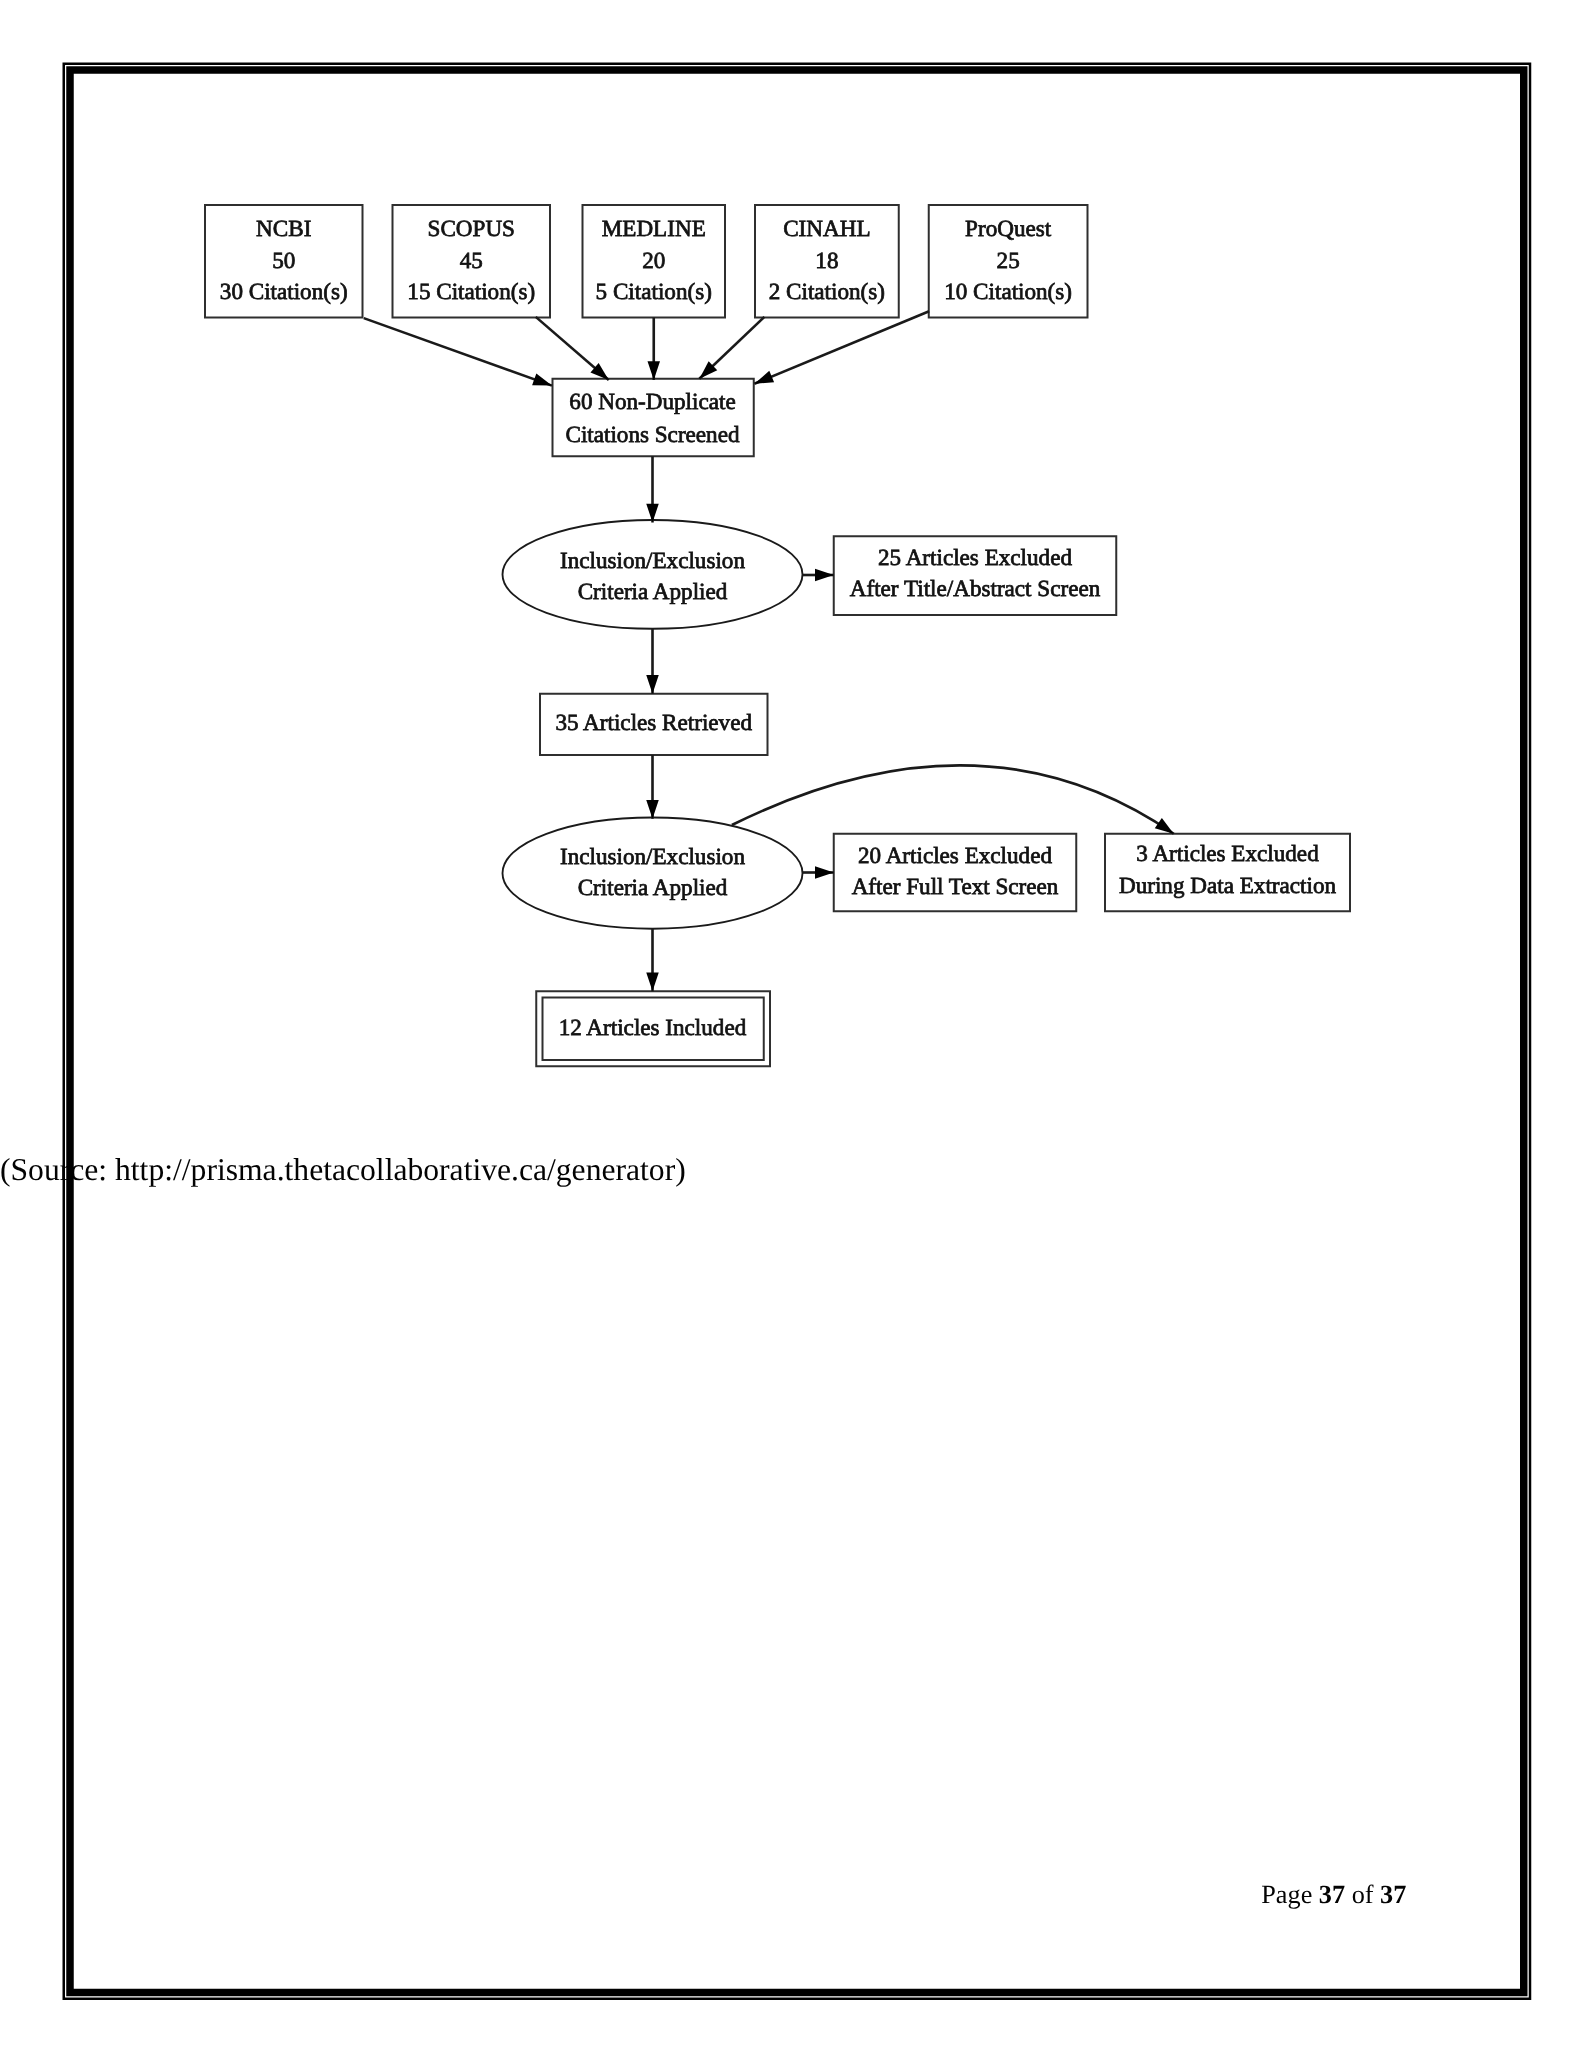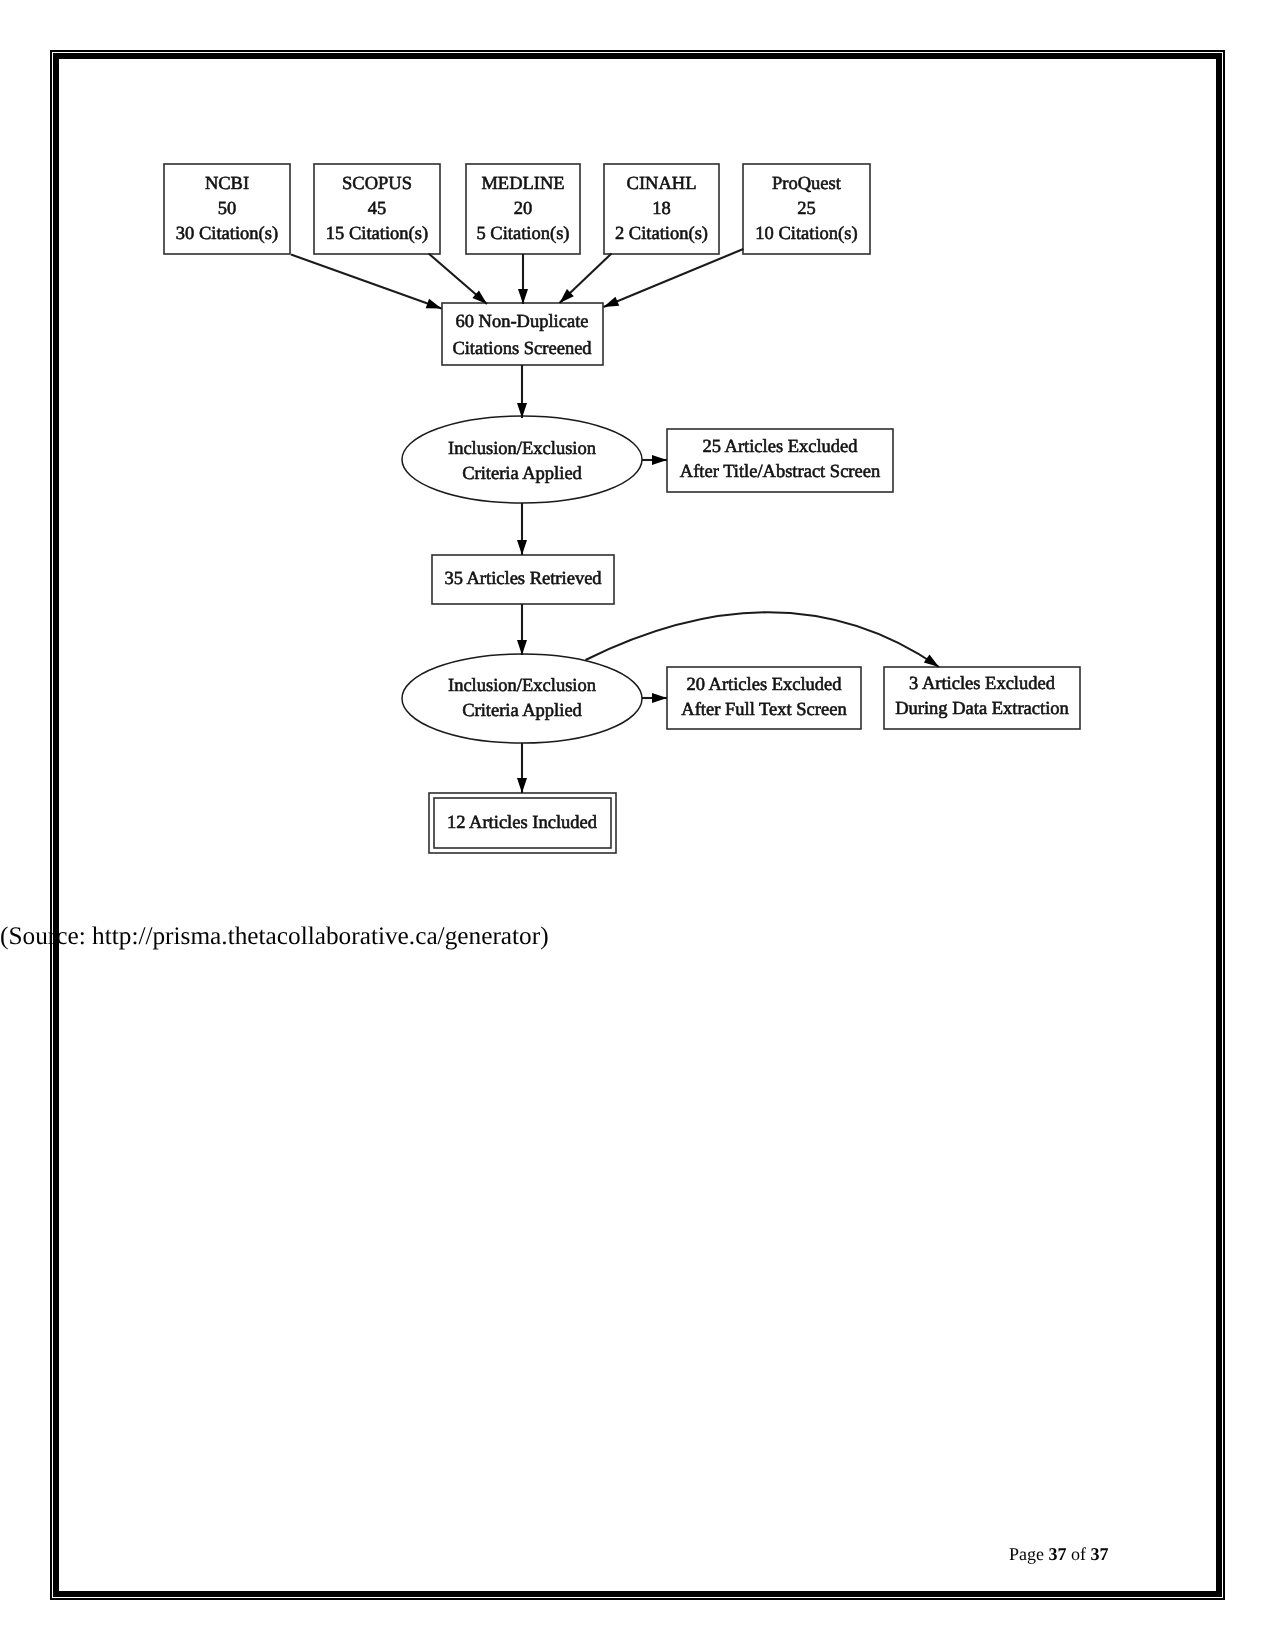--- a/index.html
+++ b/index.html
@@ -2,21 +2,21 @@
 <html><head>
 <meta charset="utf-8">
 <style>
   html,body{margin:0;padding:0;background:#fff;}
   body{width:1275px;height:1651px;position:relative;font-family:"Liberation Serif",serif;color:#000;-webkit-font-smoothing:antialiased;text-rendering:geometricPrecision;}
   #page{position:absolute;left:50px;top:50px;width:1175px;height:1550px;box-sizing:border-box;
         border:2px solid #000;}
   #page-inner{position:absolute;left:1px;top:1px;right:1px;bottom:1px;border:6px solid #000;box-sizing:border-box;}
   #diagram{position:absolute;left:0;top:0;width:1275px;height:1651px;}
   .src{position:absolute;will-change:opacity;opacity:0.99;font-size:25.3px;left:0;top:874px;width:1275px;text-align:left;margin-top:48px;}
-  #pagenum{position:absolute;will-change:opacity;opacity:0.99;left:1009px;top:1544px;font-size:18px;}
+  #pagenum{position:absolute;will-change:opacity;opacity:0.99;left:1009px;top:1503px;font-size:21px;}
 </style>
 </head>
 <body>
 
 <div id="page">
   <div id="page-inner"></div>
 </div>
 
 <svg id="diagram" viewBox="0 0 1275 1651" width="1275" height="1651" xmlns="http://www.w3.org/2000/svg">
   <g class="shapes" fill="none" stroke="#2f2f2f" stroke-width="1.6">

